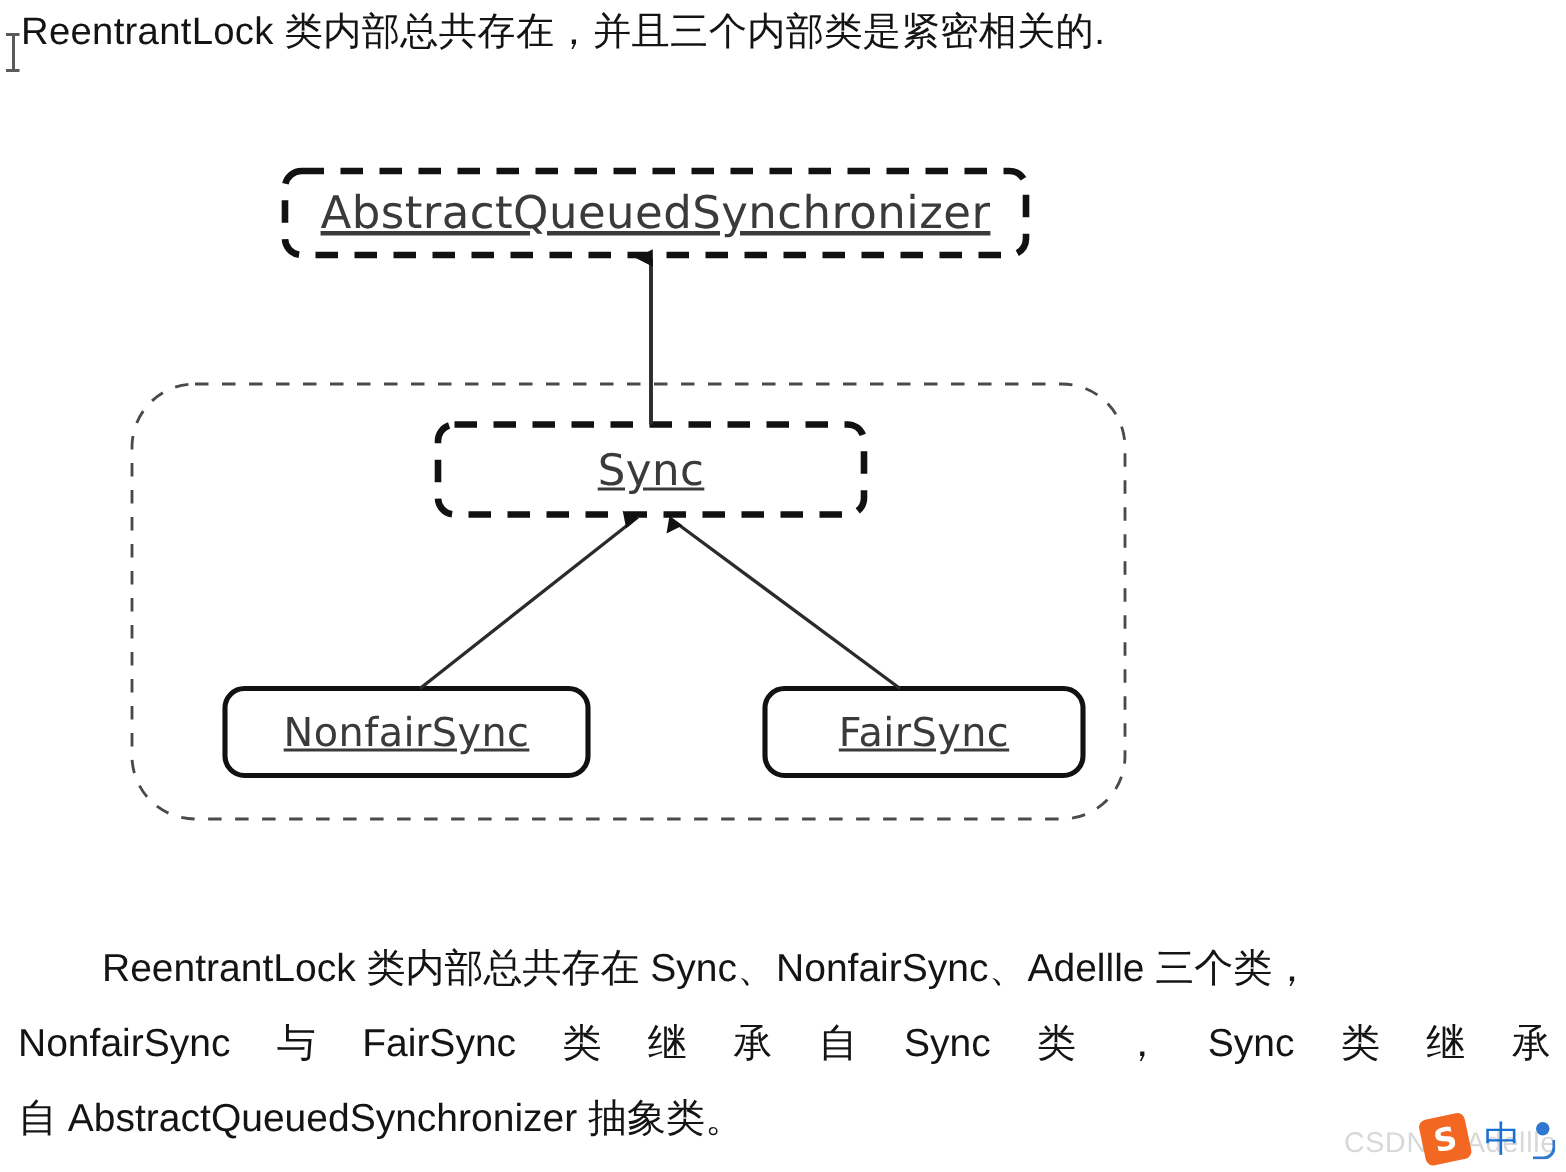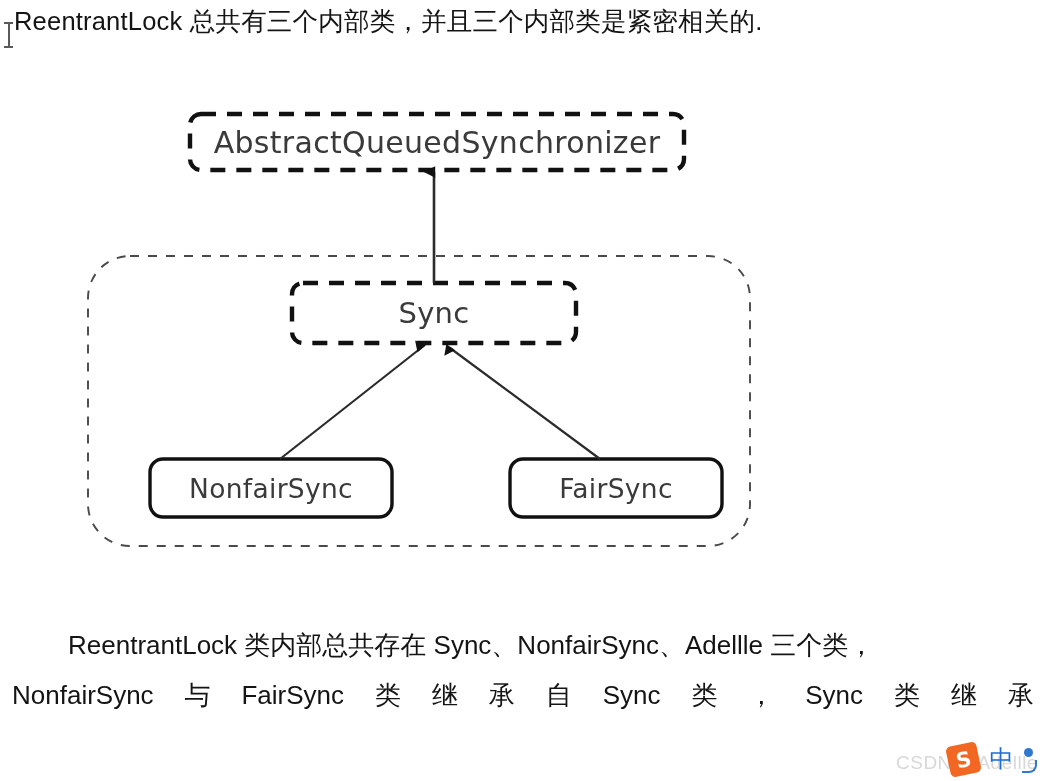--- a/index.html
+++ b/index.html
@@ -74,20 +74,21 @@
 
   .node-label {
     position: absolute;
     display: flex;
     align-items: center;
     justify-content: center;
     color: #3a3a3a;
     font-family: "DejaVu Sans", sans-serif;
     letter-spacing: 0.3px;
     white-space: nowrap;
+    text-decoration: underline;
   }
   #aqs-label {
     left: 190px; top: 68px; width: 494px; height: 56px;
     font-size: 30px;
   }
   #sync-label {
     left: 292px; top: 237px; width: 284px; height: 60px;
     font-size: 29px;
   }
   #nonfair-label {
@@ -190,21 +191,21 @@
     border-left: none;
     border-radius: 0 0 8px 0;
   }
 </style>
 </head>
 <body>
 
 <div id="text-caret">
     <i></i>
   </div>
-<div id="intro-line">ReentrantLock 总共有三个内部类，并且三个内部类是紧密相关的.</div>
+<div id="intro-line">ReentrantLock 类内部总共存在，并且三个内部类是紧密相关的.</div>
 
 <div id="diagram">
 
   <svg width="1044" height="520" viewBox="0 0 1044 520">
     <defs>
       <marker id="arrow-up" markerWidth="14" markerHeight="14" refX="6.6" refY="11.4" orient="auto" markerUnits="userSpaceOnUse">
         <path d="M 6.6 1.2 L 12.4 12.6 L 0.8 12.6 Z" fill="#111111"></path>
       </marker>
       <marker id="arrow-diag" markerWidth="13" markerHeight="13" refX="6.1" refY="10.6" orient="auto" markerUnits="userSpaceOnUse">
         <path d="M 6.1 1.1 L 11.5 11.7 L 0.7 11.7 Z" fill="#111111"></path>
@@ -247,20 +248,23 @@
       <span class="seg">承</span>
       <span class="seg">自</span>
       <span class="seg">Sync</span>
       <span class="seg">类</span>
       <span class="seg">，</span>
       <span class="seg">Sync</span>
       <span class="seg">类</span>
       <span class="seg">继</span>
       <span class="seg">承</span>
     </div>
+  <div class="pline">
+    <span class="seg">自 AbstractQueuedSynchronizer 抽象类。</span>
+  </div>
 </div>
 
 <div id="watermark">
   <div id="watermark-text">CSDN @Adellle</div>
   <div id="csdn-logo">S</div>
   <div id="zhihu-logo">中</div>
   <div id="zhihu-dot"></div>
   <div id="zhihu-tail"></div>
 </div>
 

